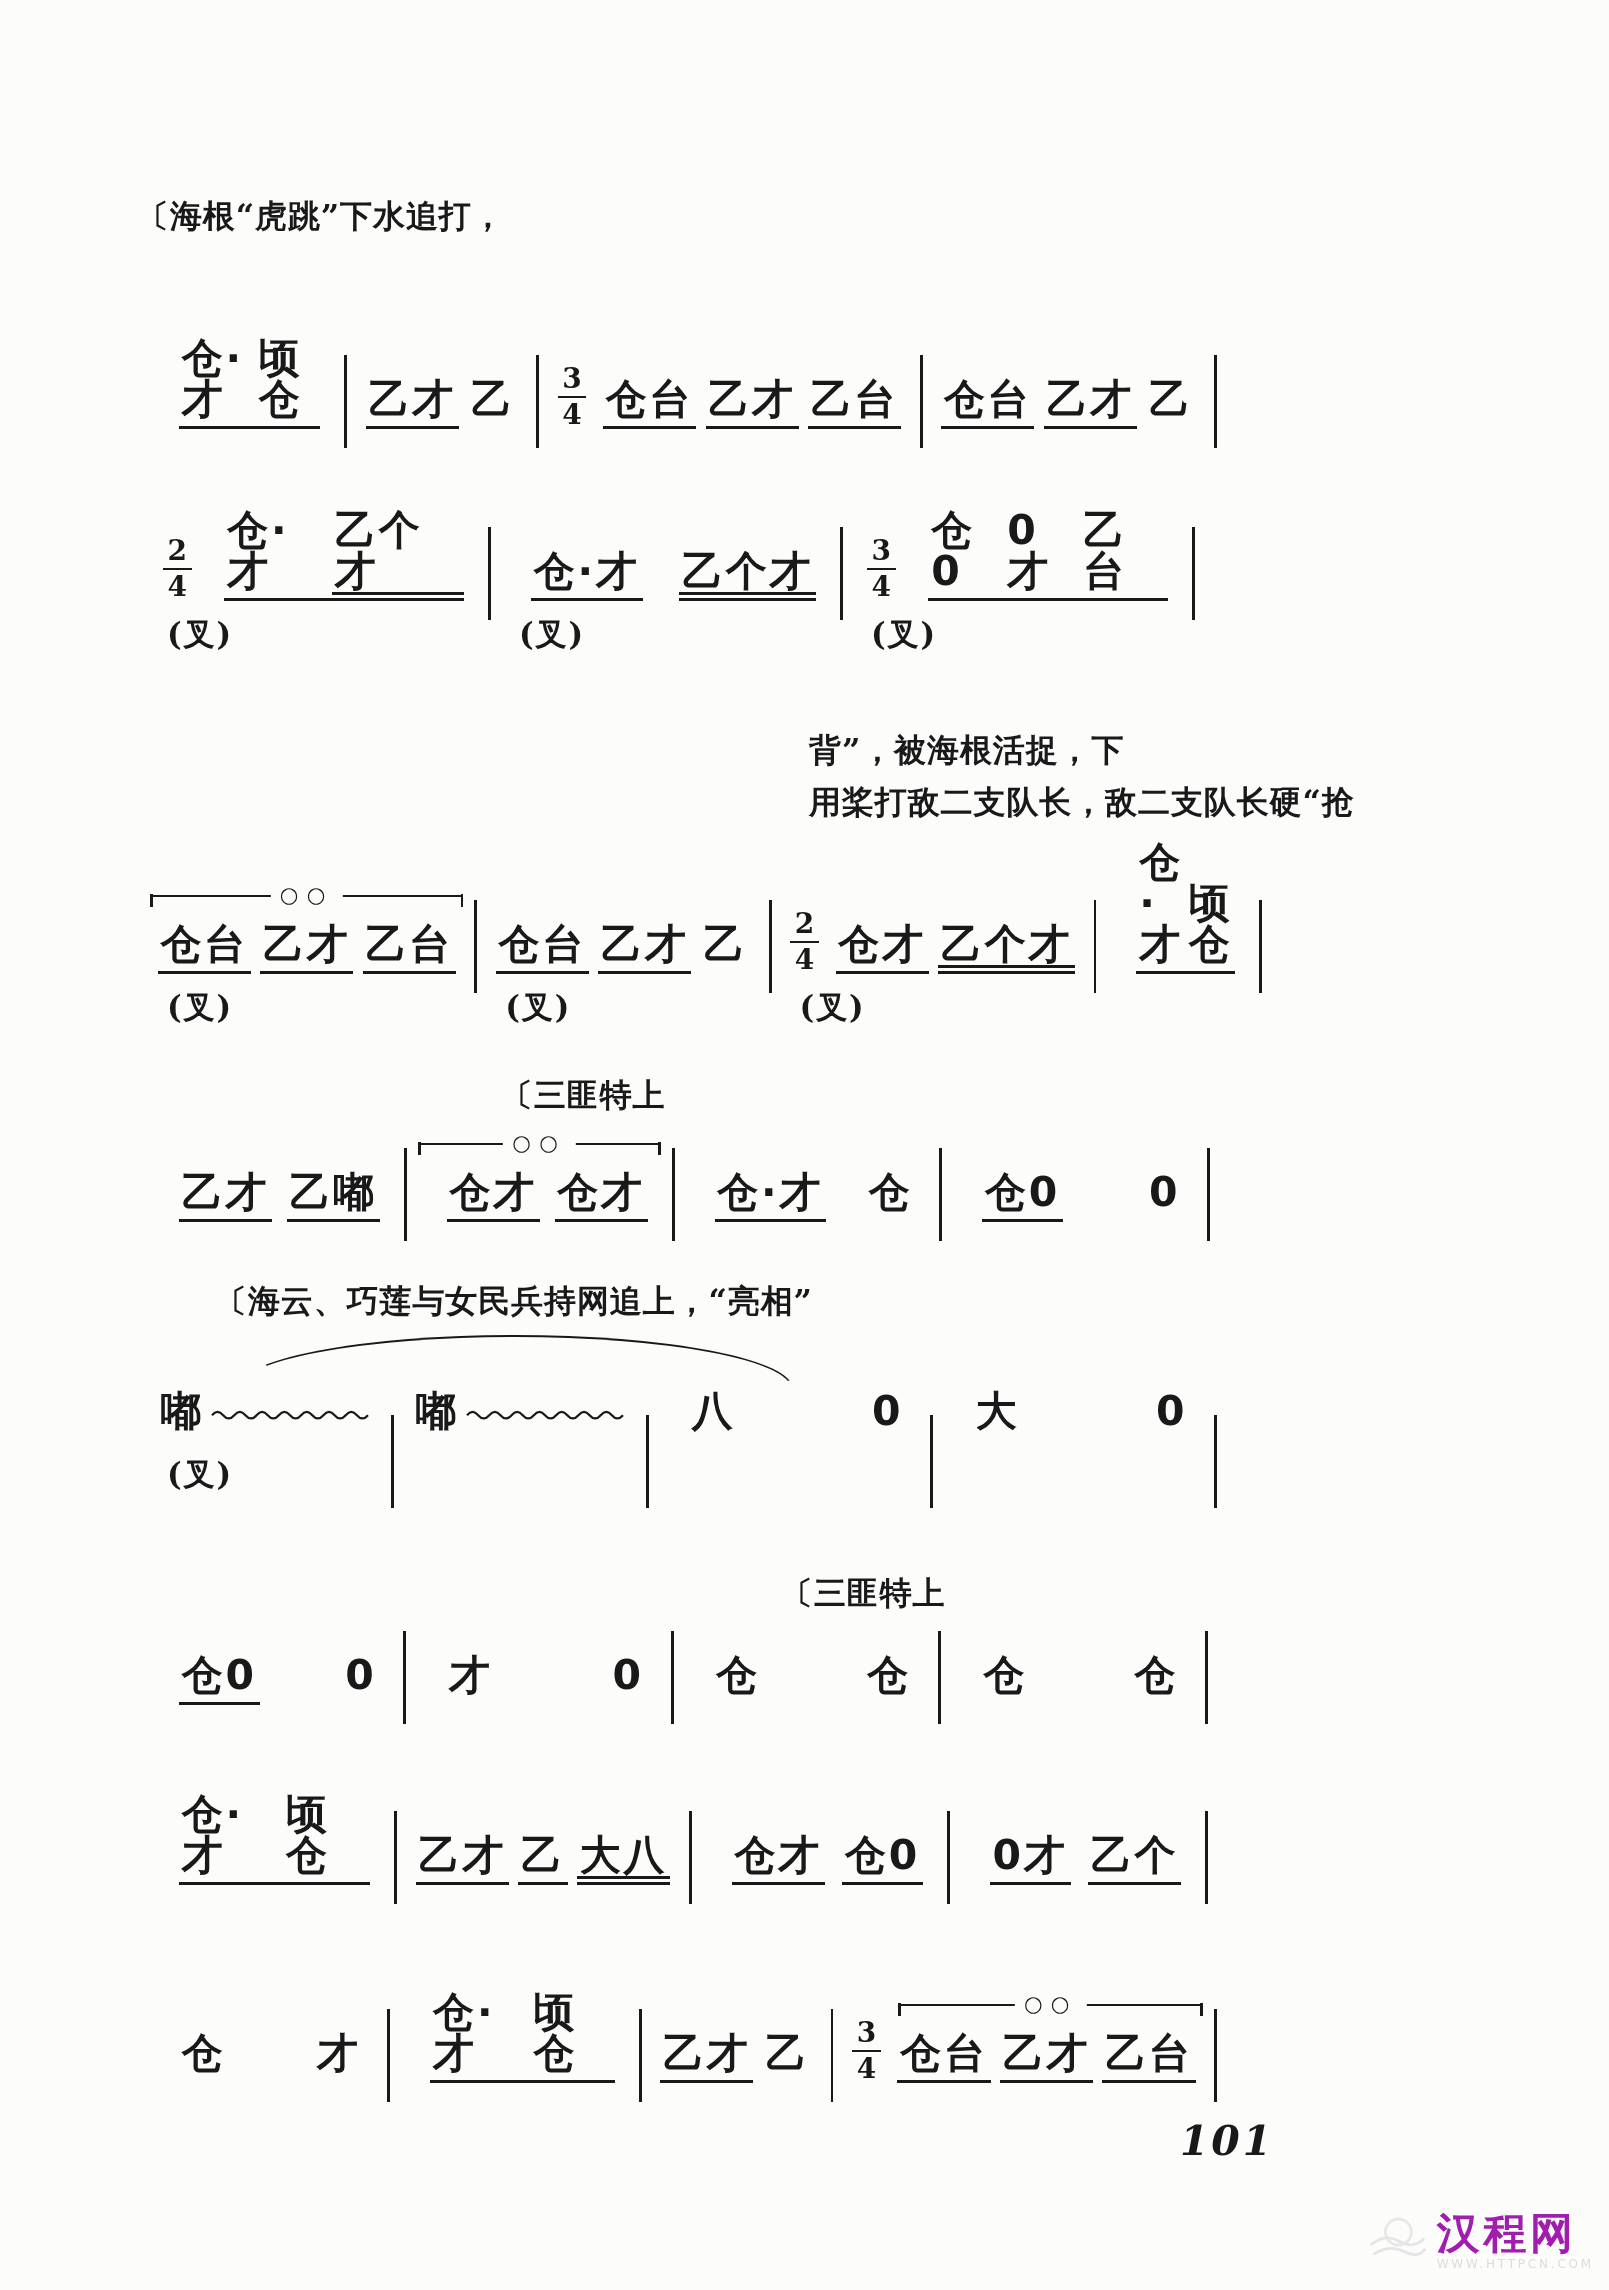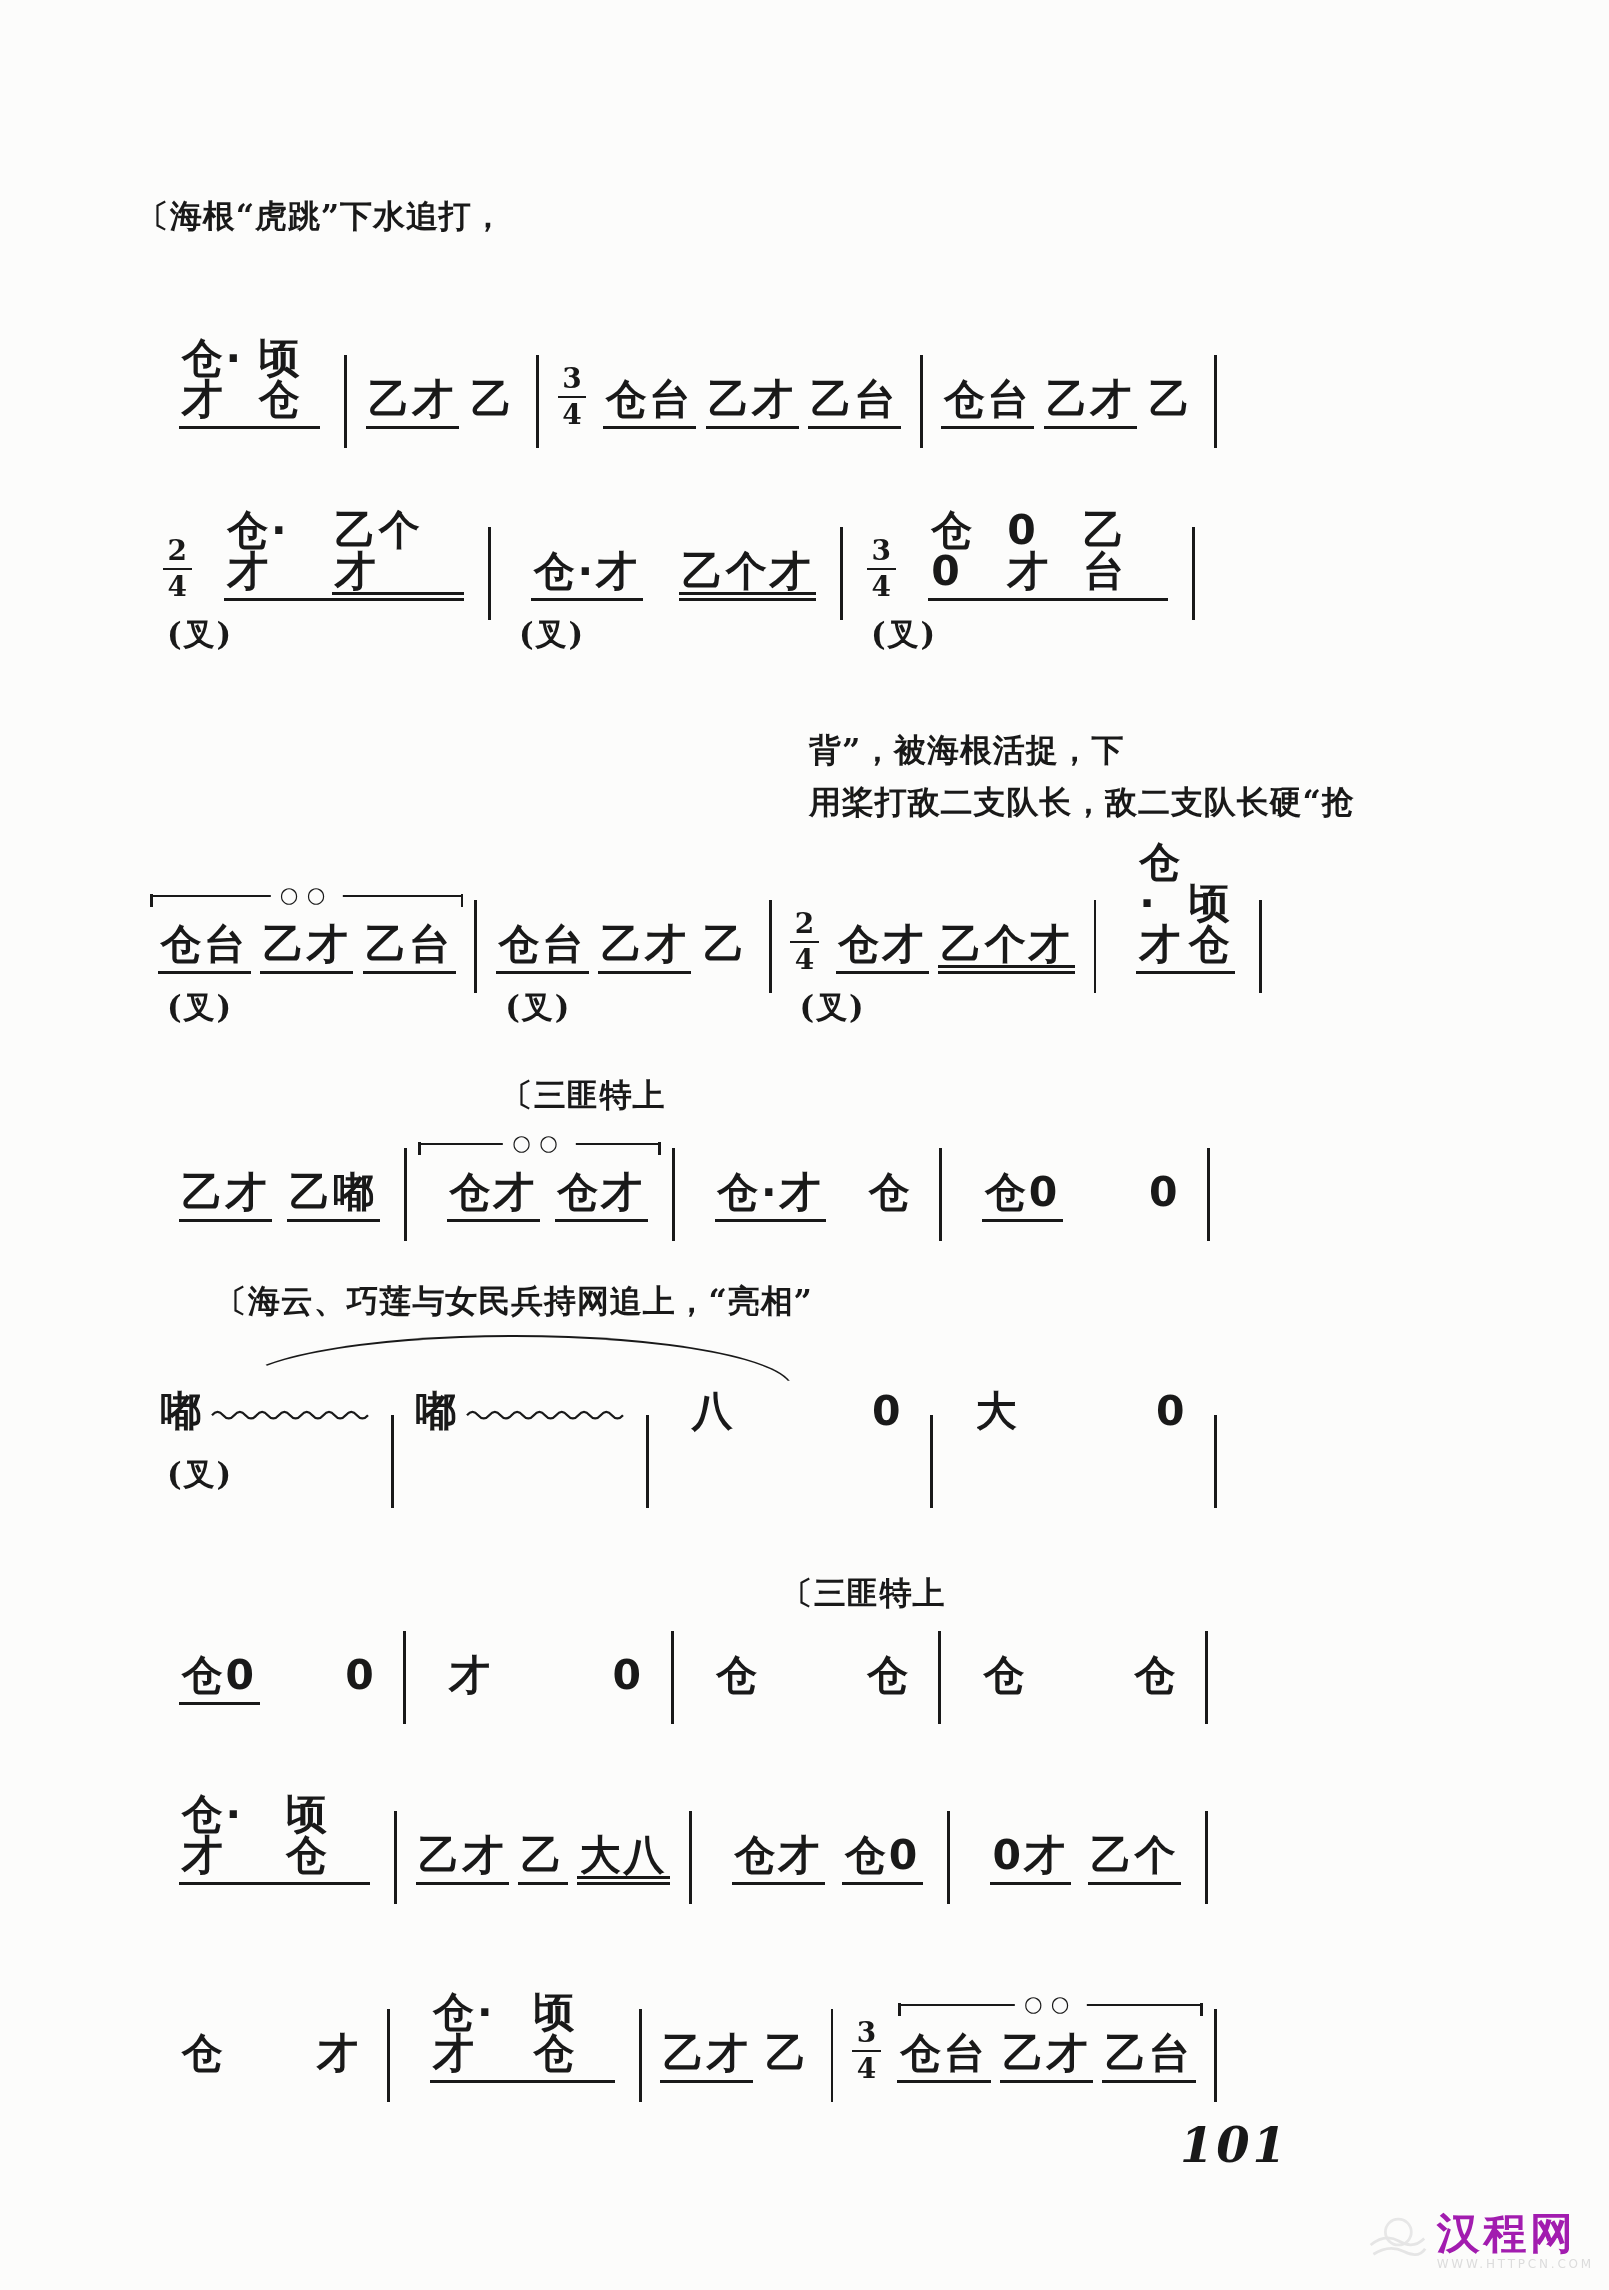--- a/index.html
+++ b/index.html
@@ -39,21 +39,21 @@
   .xia{font-size:31px;font-weight:600;font-family:"DejaVu Serif",serif;letter-spacing:1.9px;}
   .ts{display:inline-flex;flex-direction:column;align-items:center;margin-right:16.7px;
       font-family:"DejaVu Serif",serif;font-weight:700;font-size:28px;line-height:1.05;}
   .num{border-bottom:2.8px solid var(--ink);padding:0 4.6px 1.9px;}
   .den{padding-top:1.9px;}
   .hasslur{padding-top:48px;}
   .slur{position:absolute;left:97px;top:7.4px;width:557px;height:54px;border:2.8px solid transparent;
         border-top:2.8px solid var(--ink);border-radius:50% / 100% 100% 0 0;box-sizing:border-box;}
   .wavy{display:inline-block;margin-left:5.6px;transform:translateY(2.8px);line-height:0;}
   .pageno{position:absolute;left:1180px;top:2117px;font-family:"DejaVu Serif",serif;font-style:italic;
-          font-weight:700;font-size:48px;letter-spacing:2.8px;}
+          font-weight:700;font-size:41px;letter-spacing:2.8px;}
   .watermark{position:absolute;right:15px;bottom:16.7px;display:flex;align-items:center;gap:9.3px;}
   .wm-name{font-size:43px;font-weight:700;letter-spacing:3.7px;color:#a21caf;line-height:1.1;}
   .wm-url{font-size:12px;letter-spacing:2.8px;color:#dcdcdc;}
 </style>
 </head>
 <body>
 
 <div class="page">
   <div id="score">
       <div class="stage" style="left: 137px; top: 191px;">

